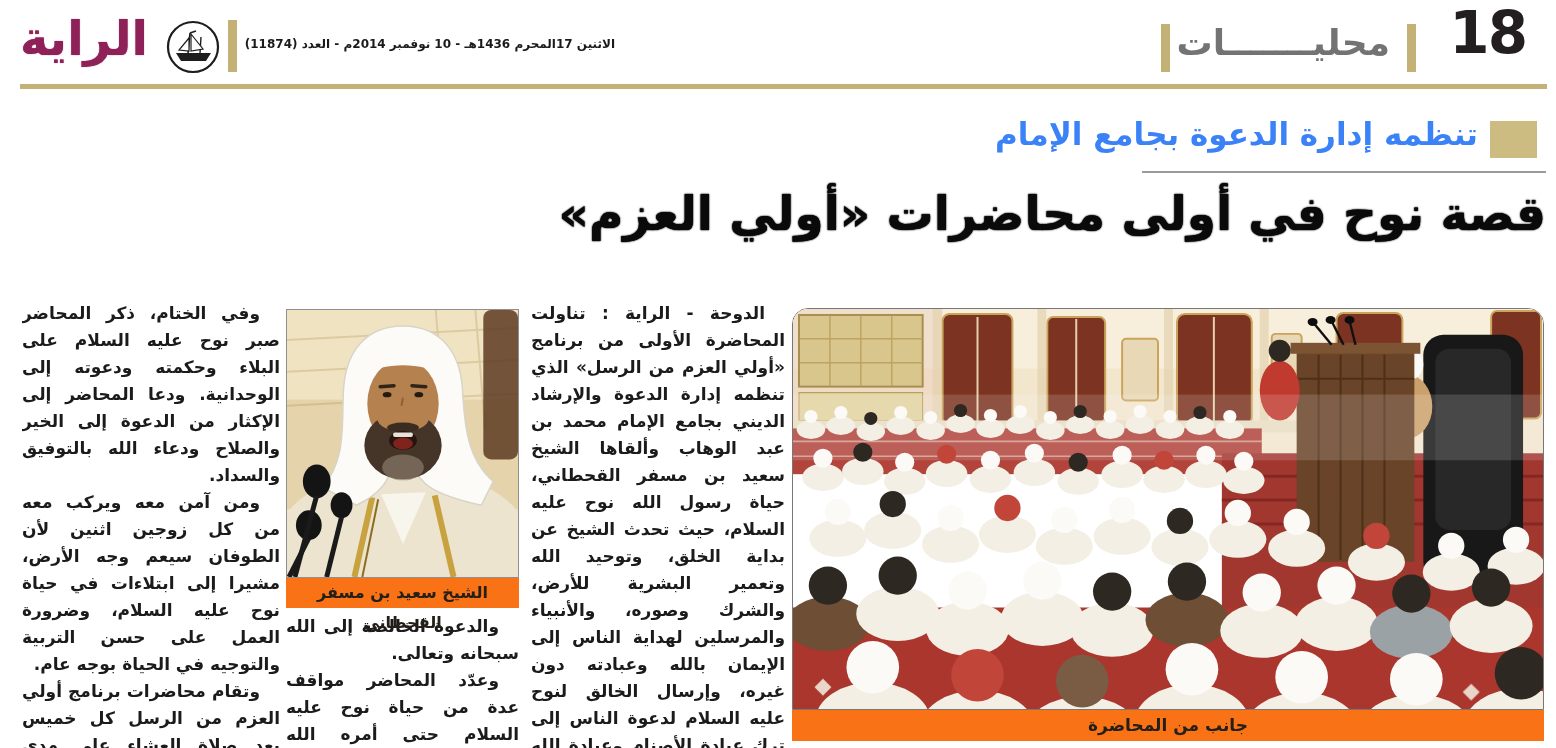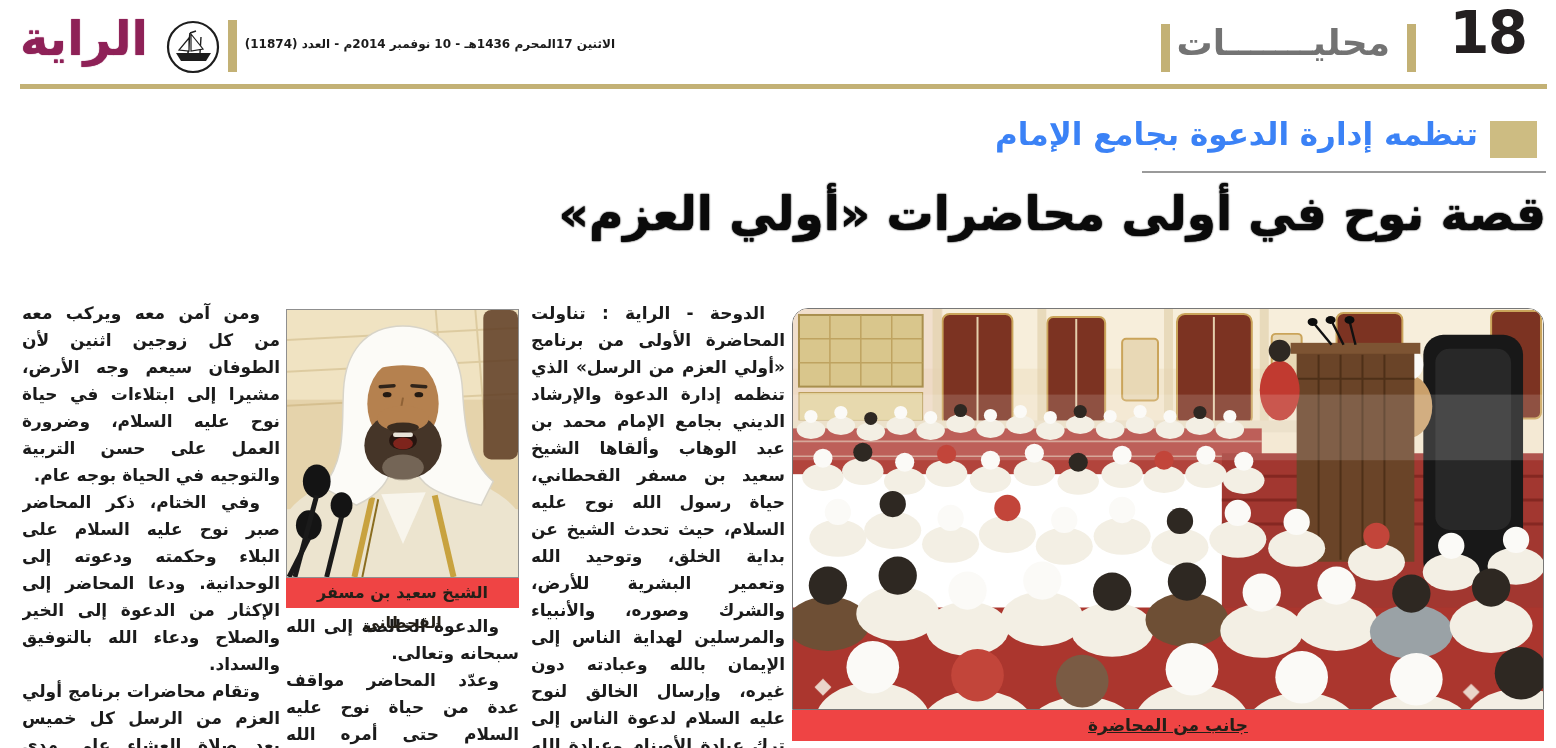--- a/index.html
+++ b/index.html
@@ -29,25 +29,25 @@
   .bodycol{font-size:17px;line-height:27px;font-weight:700;color:#1b1b1b;text-align:justify;
            direction:rtl;overflow:hidden;}
   .bodycol p{margin:0;text-indent:20px;}
   .col-a{left:531px;top:300px;width:254px;height:448px;}
   .col-b{left:286px;top:613px;width:233px;height:135px;}
   .col-c{left:22px;top:300px;width:258px;height:448px;}
   .brand-b{font-weight:900;}
   
   .photo-speaker{left:286px;top:309px;width:233px;height:269px;border:1px solid #8f8f8f;
                  box-sizing:border-box;overflow:hidden;}
-  .cap{background:#ef4444;font-weight:bold;color:#242018;text-align:center;}
+  .cap{background:#f97316;font-weight:bold;color:#242018;text-align:center;}
   .cap-speaker{left:286px;top:578px;width:233px;height:30px;font-size:16px;line-height:30px;}
   .photo-main{left:792px;top:308px;width:752px;height:402px;border:1px solid #777;
               border-radius:16px 16px 0 0;box-sizing:border-box;overflow:hidden;}
-  .cap-main{left:792px;top:710px;width:752px;height:31px;font-size:17px;line-height:31px;text-decoration:underline;}
+  .cap-main{left:792px;top:710px;width:752px;height:31px;font-size:17px;line-height:31px;}
   .photo-speaker svg,.photo-main svg{display:block;width:100%;height:100%;}
   
   .bw{fill:#f3efe4;} .bb{fill:#6e4f35;} .gb{fill:#9aa2a6;}
   .hw{fill:#fbfaf7;} .hd{fill:#2e2822;} .hr{fill:#c2453a;} .hb{fill:#7a5b44;}
 </style>
 </head>
 <body>
 
 <div class="page">
 
@@ -81,22 +81,22 @@
     <p><span>الدوحة - </span><span class="brand-b">الراية</span><span> : تناولت المحاضرة الأولى من برنامج «أولي العزم من الرسل» الذي تنظمه إدارة الدعوة والإرشاد الديني بجامع الإمام محمد بن عبد الوهاب وألقاها الشيخ سعيد بن مسفر القحطاني، حياة رسول الله نوح عليه السلام، حيث تحدث الشيخ عن بداية الخلق، وتوحيد الله وتعمير البشرية للأرض، والشرك وصوره، والأنبياء والمرسلين لهداية الناس إلى الإيمان بالله وعبادته دون غيره، وإرسال الخالق لنوح عليه السلام لدعوة الناس إلى ترك عبادة الأصنام وعبادة الله الواحد الأحد، وكيف صبر نوح عليه السلام على قومه أكثر من 900 عام.</span></p>
 
   </div>
 
   <div class="abs bodycol col-b">
     <p>والدعوة الخالصة إلى الله سبحانه وتعالى.</p>
     <p>وعدّد المحاضر مواقف عدة من حياة نوح عليه السلام حتى أمره الله بصناعة سفينة عظيمة ليركبها هو</p>
   </div>
 
   <div class="abs bodycol col-c">
+    <p>وفي الختام، ذكر المحاضر صبر نوح عليه السلام على البلاء وحكمته ودعوته إلى الوحدانية. ودعا المحاضر إلى الإكثار من الدعوة إلى الخير والصلاح ودعاء الله بالتوفيق والسداد.</p>
     <p>ومن آمن معه ويركب معه من كل زوجين اثنين لأن الطوفان سيعم وجه الأرض، مشيرا إلى ابتلاءات في حياة نوح عليه السلام، وضرورة العمل على حسن التربية والتوجيه في الحياة بوجه عام.</p>
-    <p>وفي الختام، ذكر المحاضر صبر نوح عليه السلام على البلاء وحكمته ودعوته إلى الوحدانية. ودعا المحاضر إلى الإكثار من الدعوة إلى الخير والصلاح ودعاء الله بالتوفيق والسداد.</p>
     <p>وتقام محاضرات برنامج أولي العزم من الرسل كل خميس بعد صلاة العشاء على مدى خمسة أسابيع في جامع الإمام محمد بن عبد الوهاب حيث يوجد مكان مخصص للنساء، فضلاً عن بث مباشر للمحاضرات على موقع الشبكة الإسلامية (إسلام ويب).</p>
   </div>
 
   <div class="abs photo-speaker">
     <svg viewBox="0 0 233 268" preserveAspectRatio="none">
       <rect width="233" height="268" fill="#e5d3ab"></rect>
       <rect width="233" height="90" fill="#f0e3c2"></rect>
       <g stroke="#a8863f" stroke-width="2" opacity="0.25">
         <line x1="0" y1="30" x2="233" y2="18"></line>
           <line x1="0" y1="62" x2="233" y2="50"></line>

